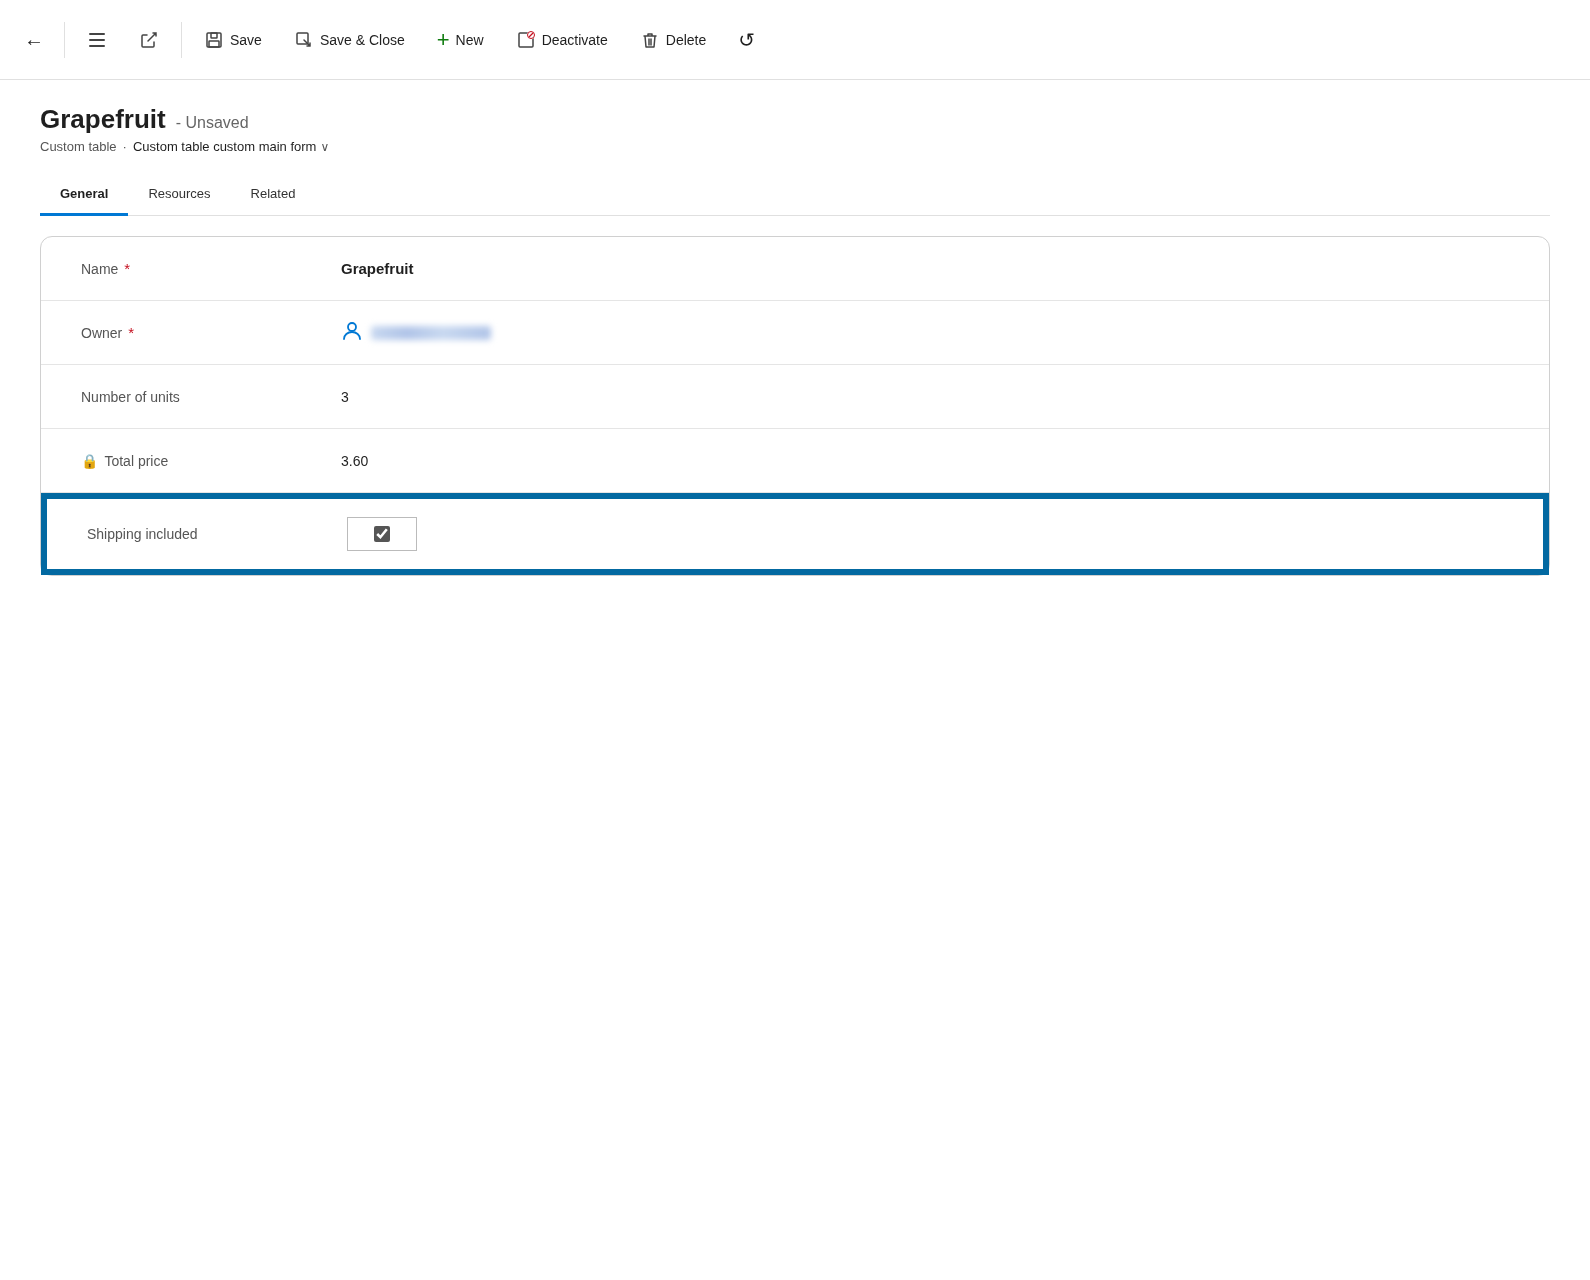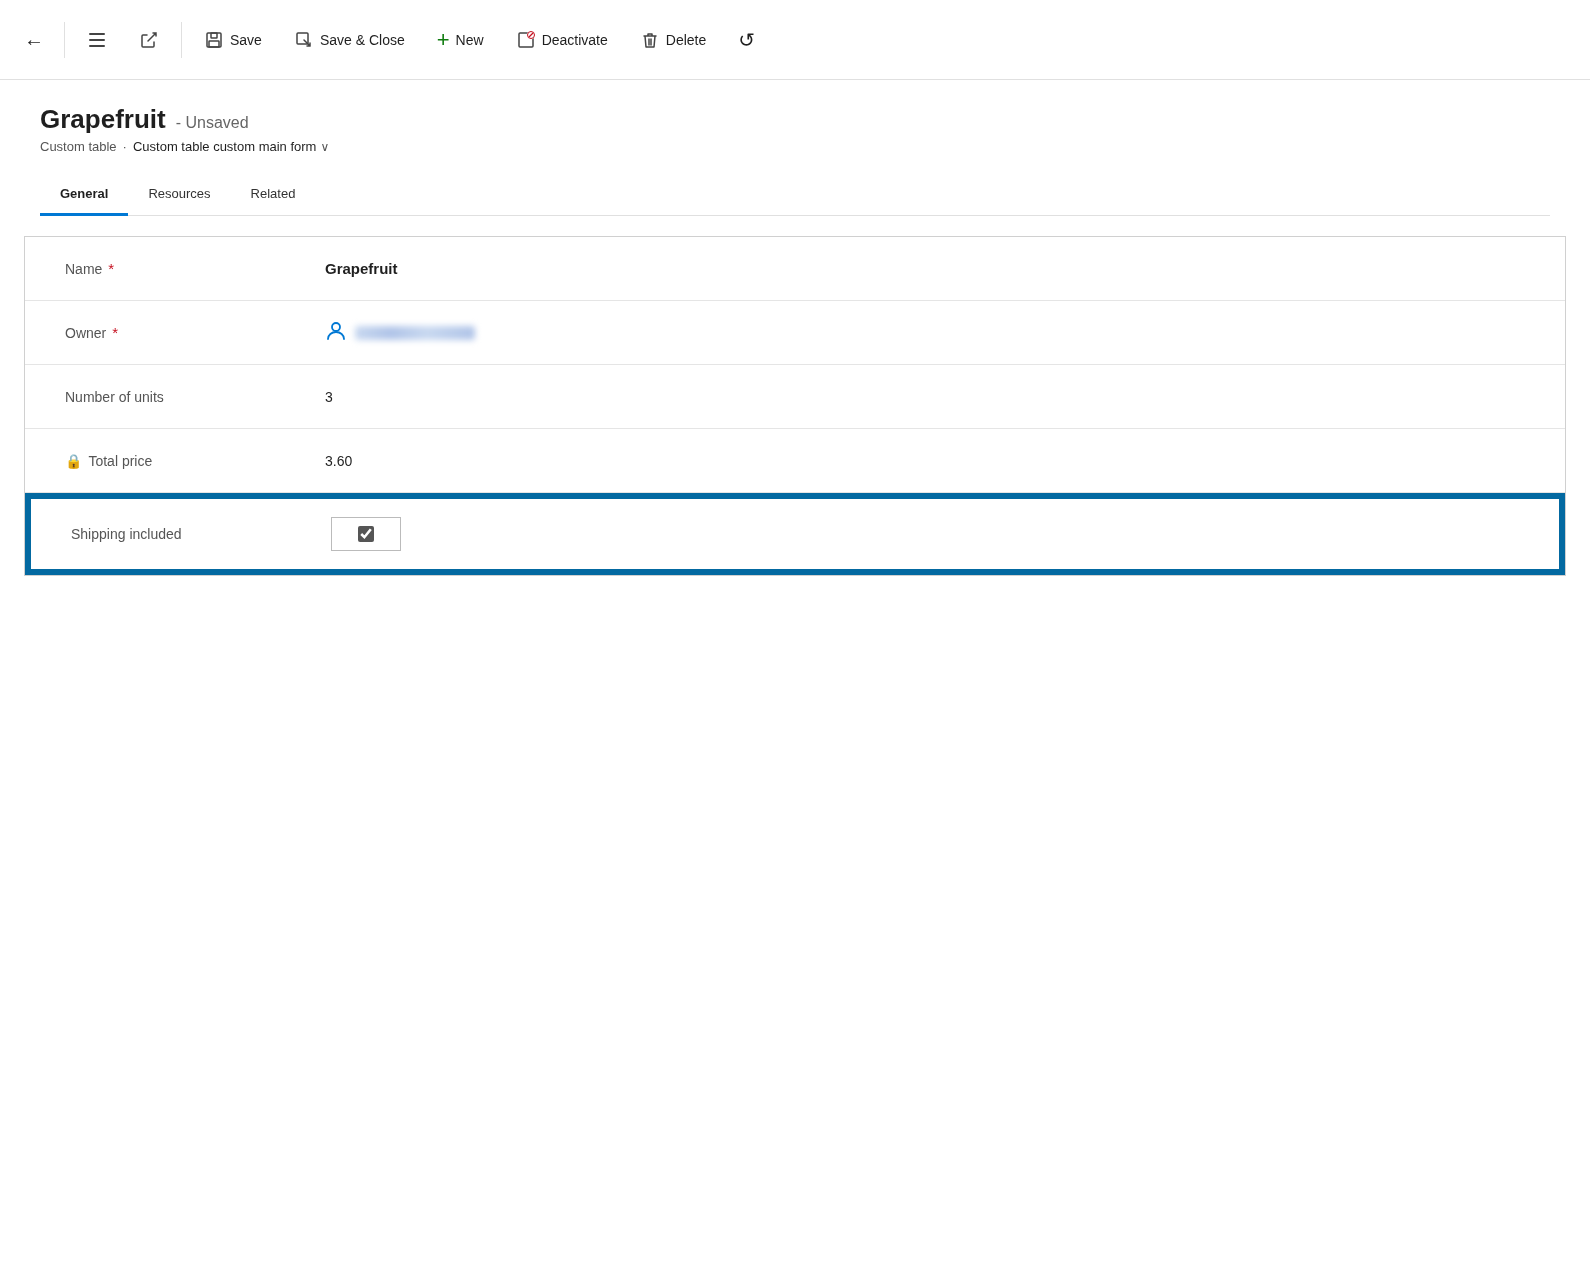--- a/index.html
+++ b/index.html
@@ -103,23 +103,23 @@
       margin-bottom: -1px;
     }
     .tab.active {
       font-weight: 600;
       color: #1f1f1f;
       border-bottom: 3px solid #0078d4;
     }
 
     
     .form-section {
-      margin: 20px 24px;
+      margin: 20px 40px;
       border: 1px solid #d0d0d0;
-      border-radius: 0;
+      border-radius: 12px;
     }
 
     .form-row {
       display: flex;
       align-items: center;
       padding: 18px 40px;
       border-bottom: 1px solid #e5e5e5;
       min-height: 64px;
     }
     .form-row:last-child { border-bottom: none; }

